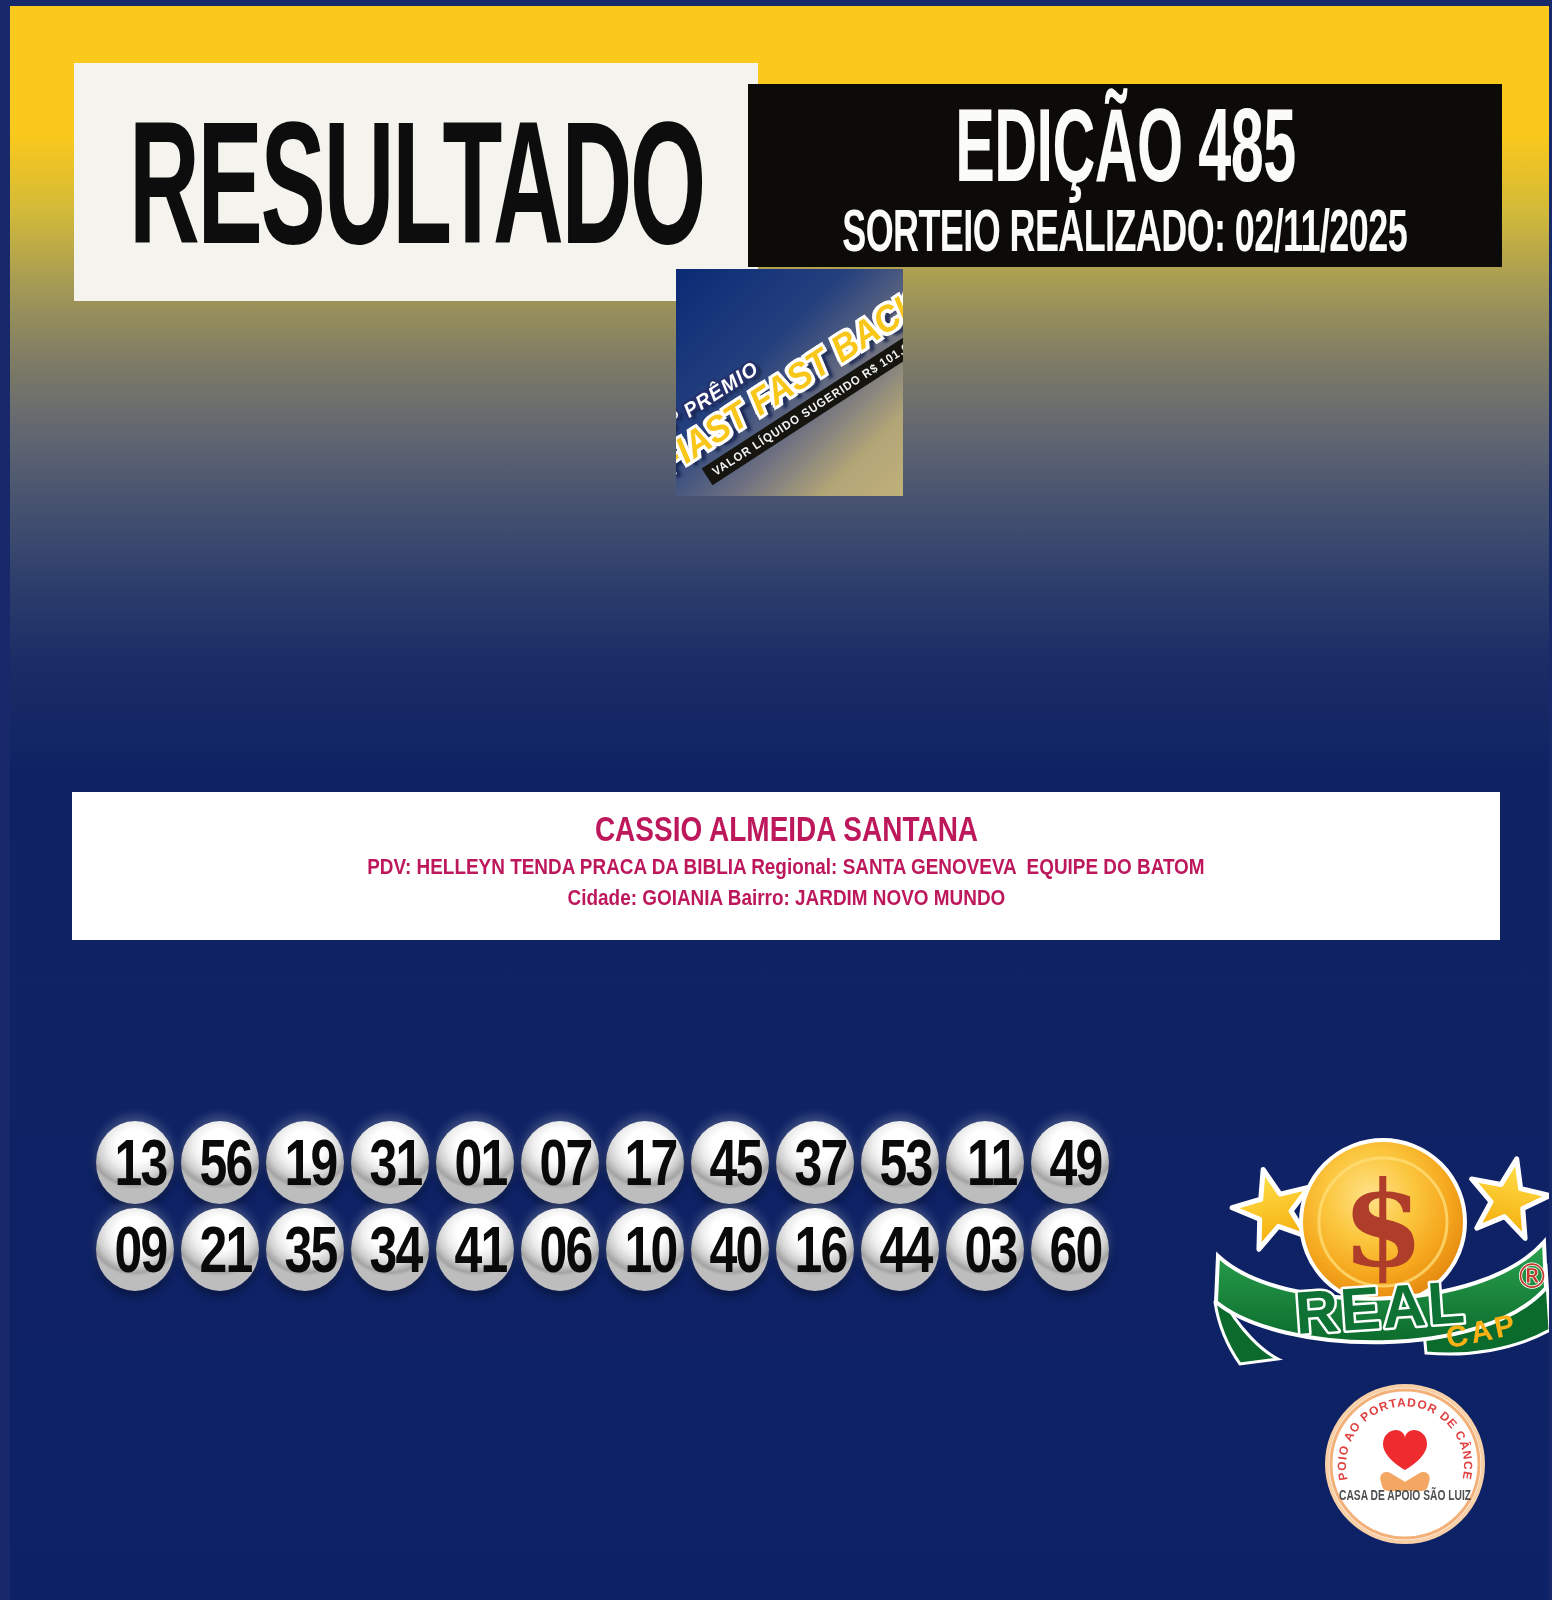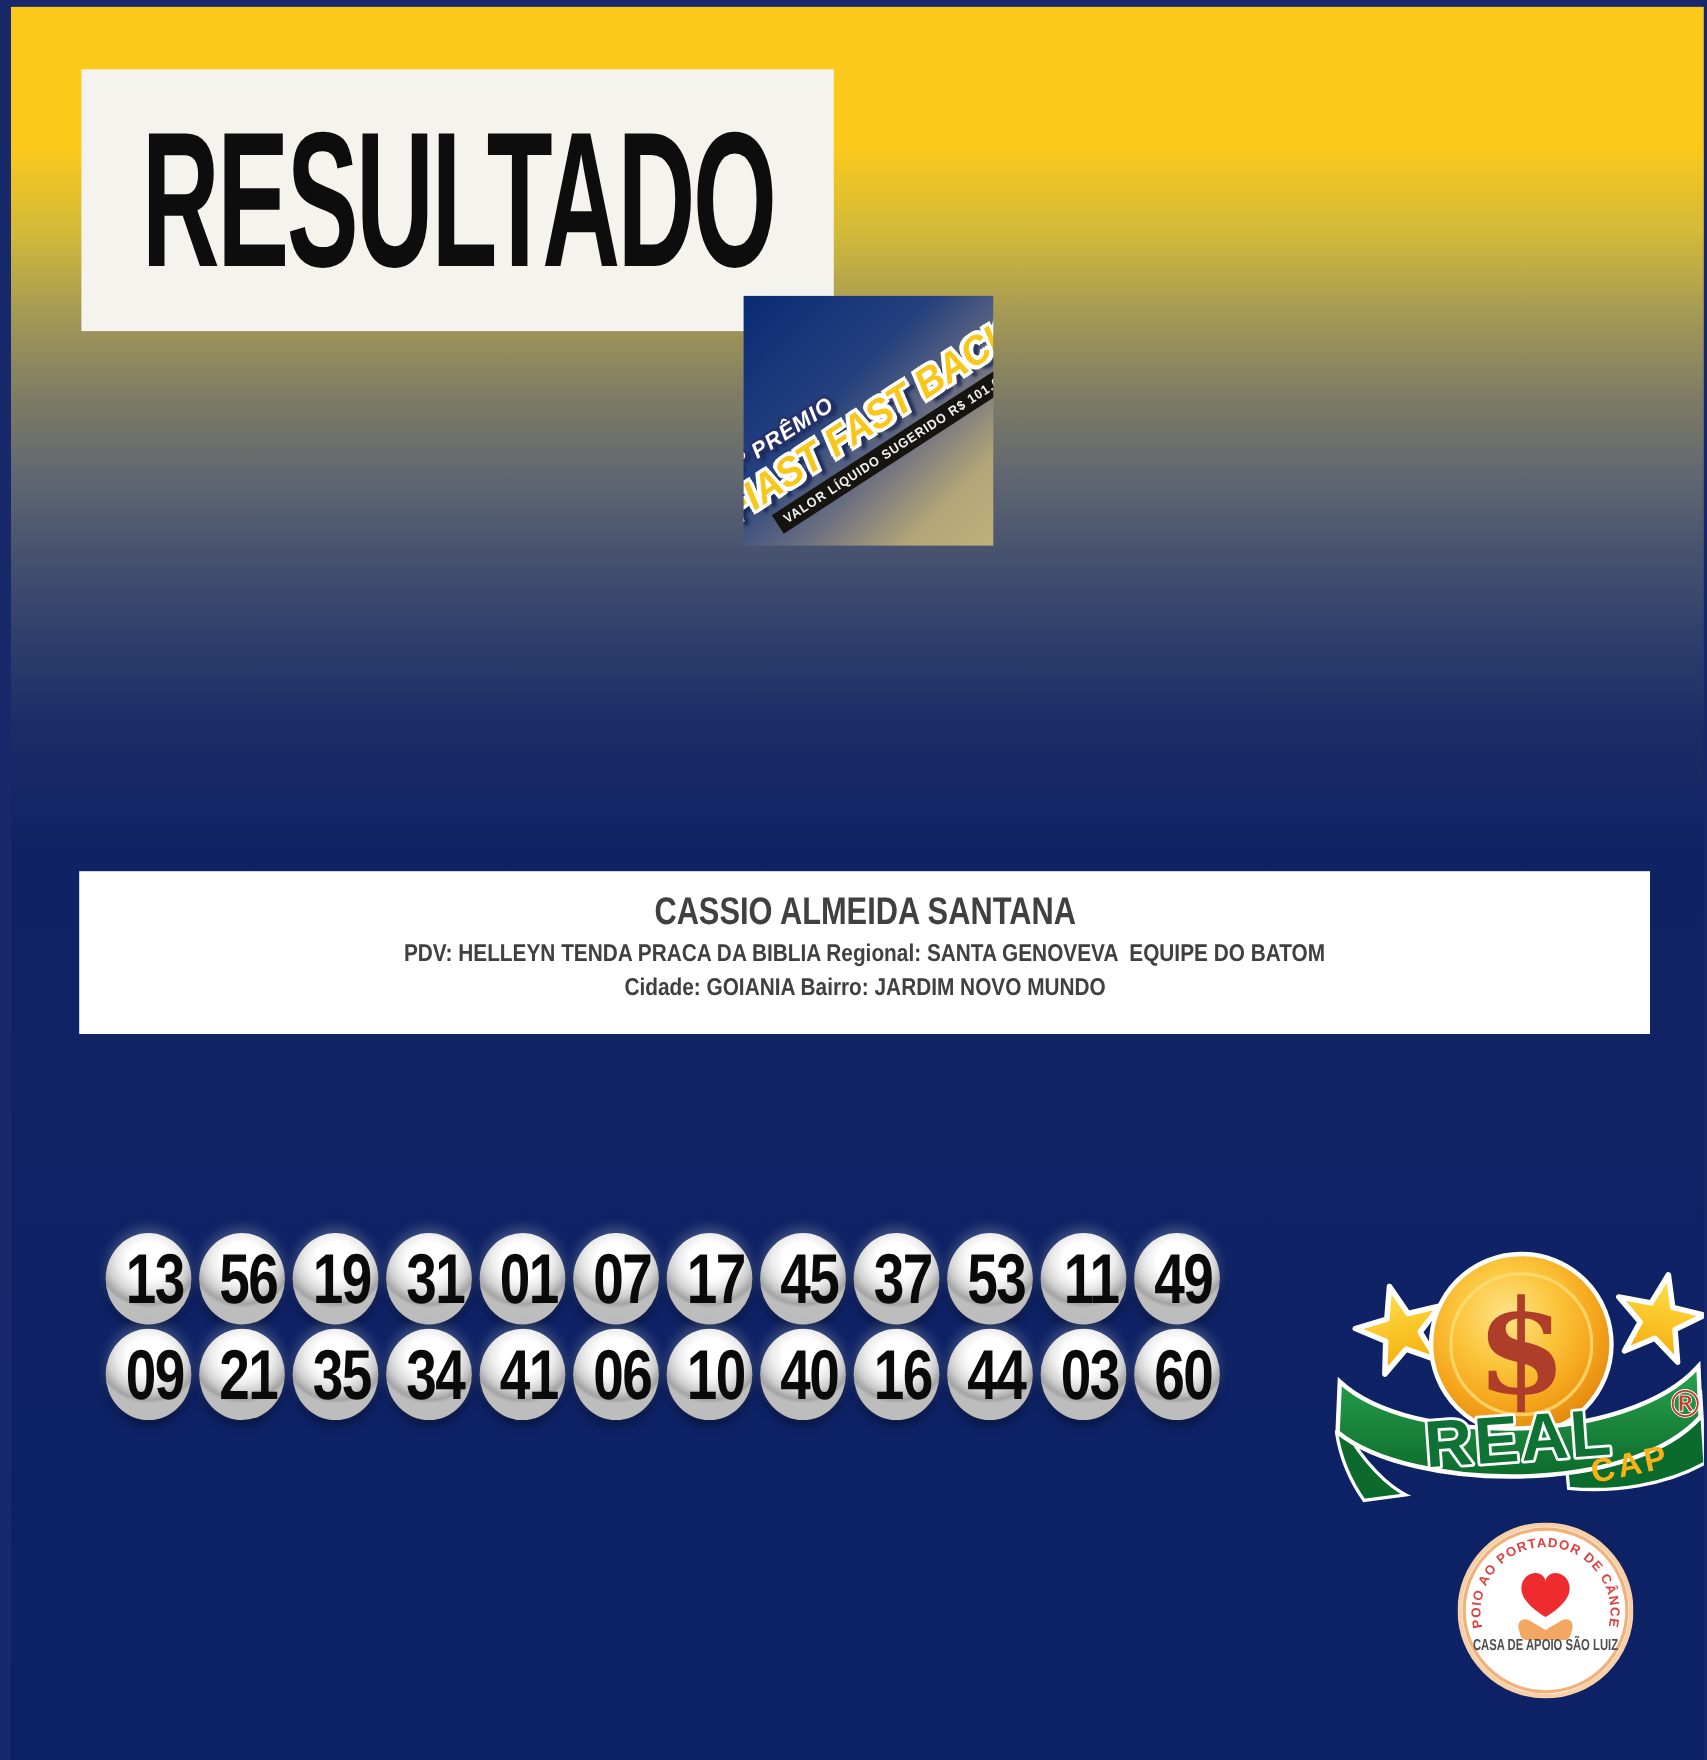--- a/index.html
+++ b/index.html
@@ -87,21 +87,21 @@
     position:absolute;left:0;top:744px;width:100%;
     text-align:center;color:#fff;font-family:"DejaVu Sans",sans-serif;
     font-size:23px;font-weight:700;
   }
   .ganhador .u{text-decoration:underline;}
 
   
   .winner-box{
     position:absolute;left:62px;top:786px;width:1428px;height:148px;
     background:#ffffff;z-index:2;text-align:center;
-    padding-top:18px;box-sizing:border-box;color:#404040;
+    padding-top:18px;box-sizing:border-box;color:#be185d;
   }
   .winner-name{font-size:35px;font-weight:700;letter-spacing:0;transform:scaleX(.8);line-height:1.1;}
   .winner-line{font-size:22px;font-weight:700;transform:scaleX(.86);margin-top:5px;line-height:1.2;white-space:pre;}
 
   
   .balls-grid{position:absolute;left:86px;top:1115px;z-index:2;}
   .ball-row{display:flex;height:87px;align-items:flex-start;}
   .ball{
     width:78px;height:83px;border-radius:50%;
     margin-right:7px;flex:0 0 auto;
@@ -118,20 +118,24 @@
 </style>
 </head>
 <body>
 
 <div class="poster">
 
   <div class="resultado-box">
     <span class="resultado-text cond">RESULTADO</span>
   </div>
 
+  <div class="edicao-box">
+    <span class="edicao-title cond">EDIÇÃO 485</span>
+    <span class="edicao-sub cond">SORTEIO REALIZADO: 02/11/2025</span>
+  </div>
 
   <div class="fiast">
     <div class="fiast-rot">
       <span class="fiast-premio">5º PRÊMIO</span>
       <span class="fiast-title">FIAST FAST BACK</span>
       <span class="fiast-value">VALOR LÍQUIDO SUGERIDO R$ 101.600,00</span>
     </div>
   </div>
 
 

